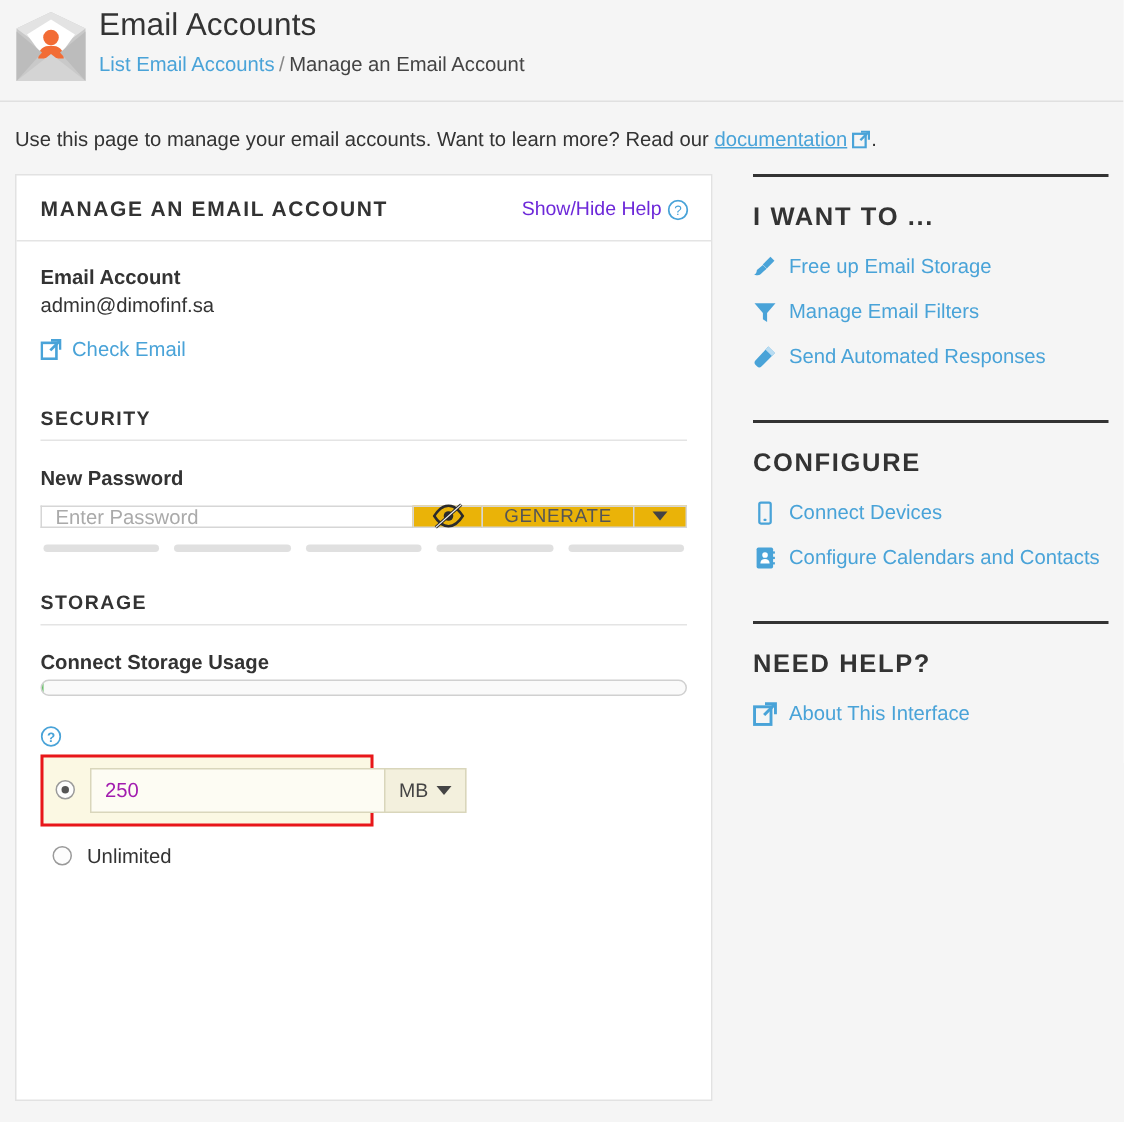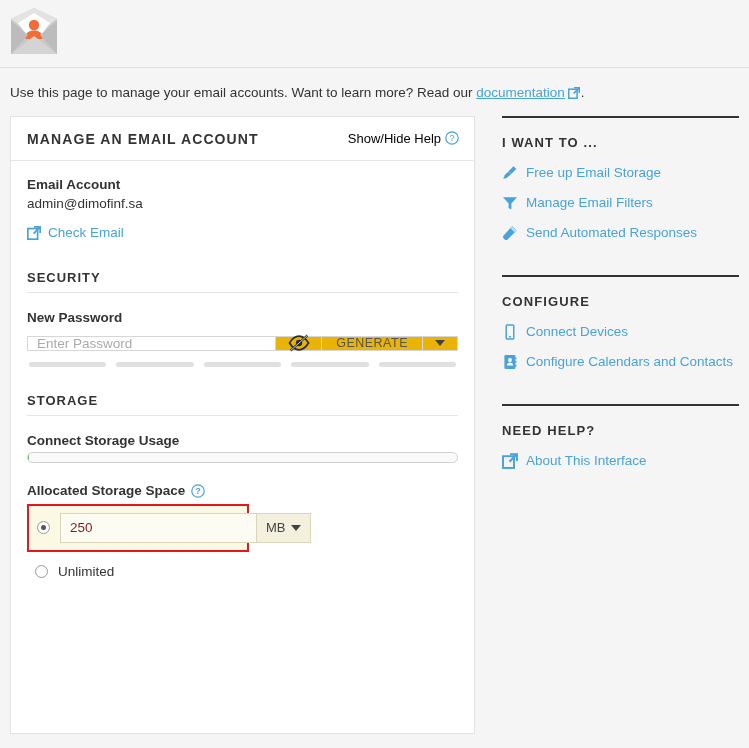--- a/index.html
+++ b/index.html
@@ -99,24 +99,24 @@
     padding: 0 16px 0 16px;
   }
   #card-title {
     font-size: 14px;
     font-weight: bold;
     letter-spacing: 1.1px;
     color: #333;
   }
   #help-toggle {
     font-size: 13px;
-    color: #000000;
+    color: #6d28d9;
     cursor: pointer;
     display: flex;
-    align-items: flex-start;
+    align-items: flex-end;
     gap: 4px;
     white-space: nowrap;
   }
   .q-icon {
     display: inline-block;
     width: 13px; height: 13px;
   }
   #card-body { padding: 16px 16px 0 16px; }
 
   .field-label {
@@ -265,21 +265,21 @@
     display: flex;
     height: 30px;
     flex: 1;
   }
   #quota-input {
     flex: 1 1 auto;
     border: 1px solid #d9d6bb;
     border-right: none;
     background: #fdfcf3;
     font-size: 13.5px;
-    color: #7f1d1d;
+    color: #a21caf;
     padding: 0 9px;
     outline: none;
     font-family: "Liberation Sans", sans-serif;
     min-width: 0;
   }
   #quota-unit {
     border: 1px solid #d9d6bb;
     background: #f3f0dd;
     display: flex;
     align-items: center;
@@ -305,21 +305,21 @@
     padding-left: 27px;
     padding-top: 0;
   }
   .side-section { margin-bottom: 34px; }
   .side-rule {
     height: 2px;
     background: #333;
     margin-bottom: 17px;
   }
   .side-title {
-    font-size: 13px;
+    font-size: 17px;
     font-weight: bold;
     letter-spacing: 1.1px;
     color: #333;
     margin-bottom: 14px;
   }
   .side-link {
     display: flex;
     align-items: flex-start;
     gap: 8px;
     font-size: 13.5px;
@@ -344,20 +344,26 @@
     <svg viewBox="0 0 52 52" width="52" height="52">
       <path d="M3 14 L26 3 L49 14 L49 49 L3 49 Z" fill="#c9c9c9"></path>
       <path d="M3 14 L26 31 L49 14 L26 3 Z" fill="#e3e3e3"></path>
       <path d="M10 18 L26 8 L42 18 L26 40 Z" fill="#ffffff"></path>
       <circle cx="26" cy="20" r="5.2" fill="#f26c35"></circle>
       <path d="M17.5 34 C17.5 27.5 21 25.5 26 25.5 C31 25.5 34.5 27.5 34.5 34 Z" fill="#f26c35"></path>
       <path d="M3 49 L20 30 L3 16 Z" fill="#bcbcbc"></path>
       <path d="M49 49 L32 30 L49 16 Z" fill="#bcbcbc"></path>
       <path d="M3 49 L26 31 L49 49 Z" fill="#d4d4d4"></path>
     </svg>
+  </div>
+  <div id="title-block">
+    <h1 id="page-title">Email Accounts</h1>
+    <div id="breadcrumb">
+      <a href="#">List Email Accounts</a><span class="sep">/</span><span>Manage an Email Account</span>
+    </div>
   </div>
   <div id="header-rule"></div>
 </div>
 
 <div id="intro">
   <span>Use this page to manage your email accounts. Want to learn more? Read our</span>
   <a href="#">documentation</a><span class="ext-icon">
     <svg viewBox="0 0 12 12" width="12" height="12">
       <rect x="0.7" y="2.2" width="8.4" height="9.1" fill="none" stroke="#49a3d8" stroke-width="1.5"></rect>
       <path d="M6 0.8 H11.3 V6.1" fill="none" stroke="#49a3d8" stroke-width="1.5"></path>
@@ -431,21 +437,20 @@
       </div>
 
       
       <div class="section-head">STORAGE</div>
       <div class="field-label" style="margin-top:17px">Connect Storage Usage</div>
       <div id="storage-progress">
         <div class="fill" style="width:0.02%"></div>
       </div>
 
       <div id="allocated-label">
-        <span>Allocated Storage Space</span>
         <span class="q-icon">
           <svg viewBox="0 0 14 14" width="14" height="14">
             <circle cx="7" cy="7" r="6.2" fill="none" stroke="#49a3d8" stroke-width="1.2"></circle>
             <text x="7" y="10.4" font-size="9" text-anchor="middle" fill="#49a3d8" font-family="Liberation Sans, sans-serif">?</text>
           </svg>
         </span>
       </div>
 
       <div id="quota-highlight">
         <span class="radio checked"></span>

